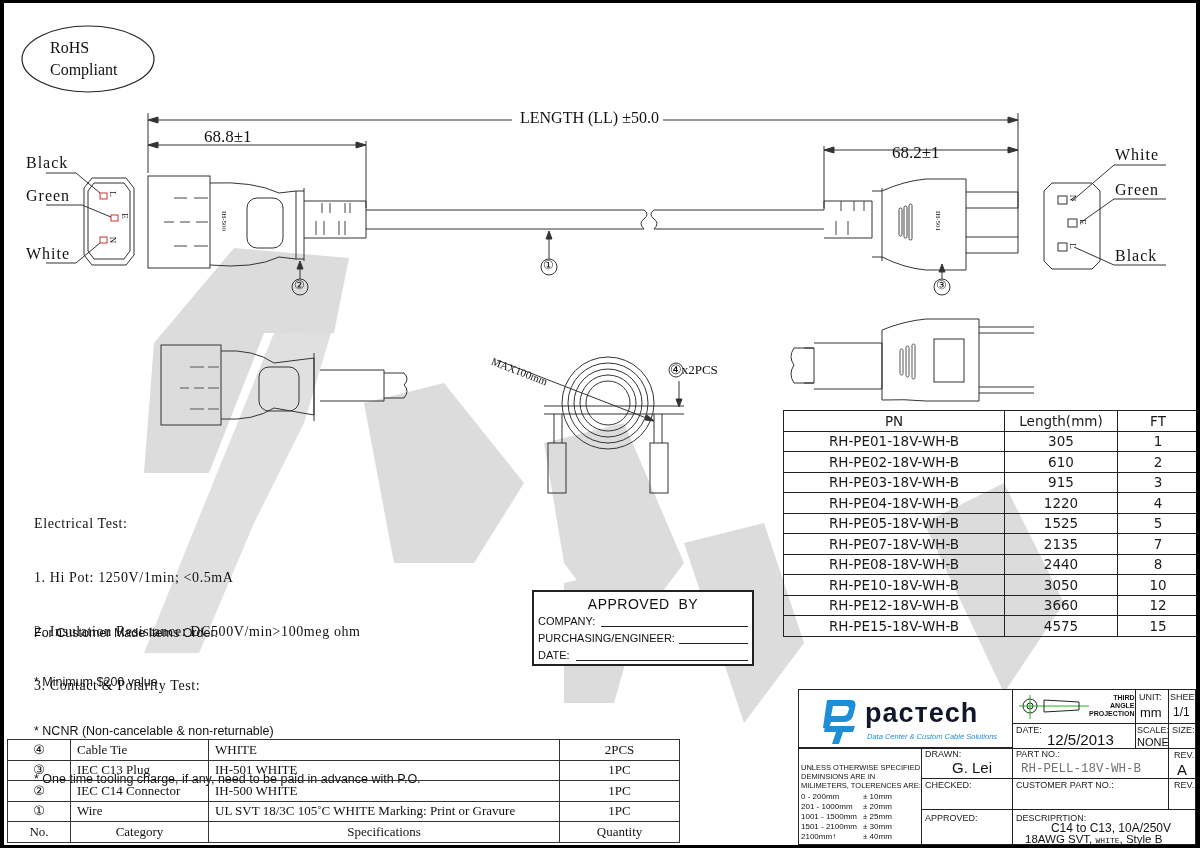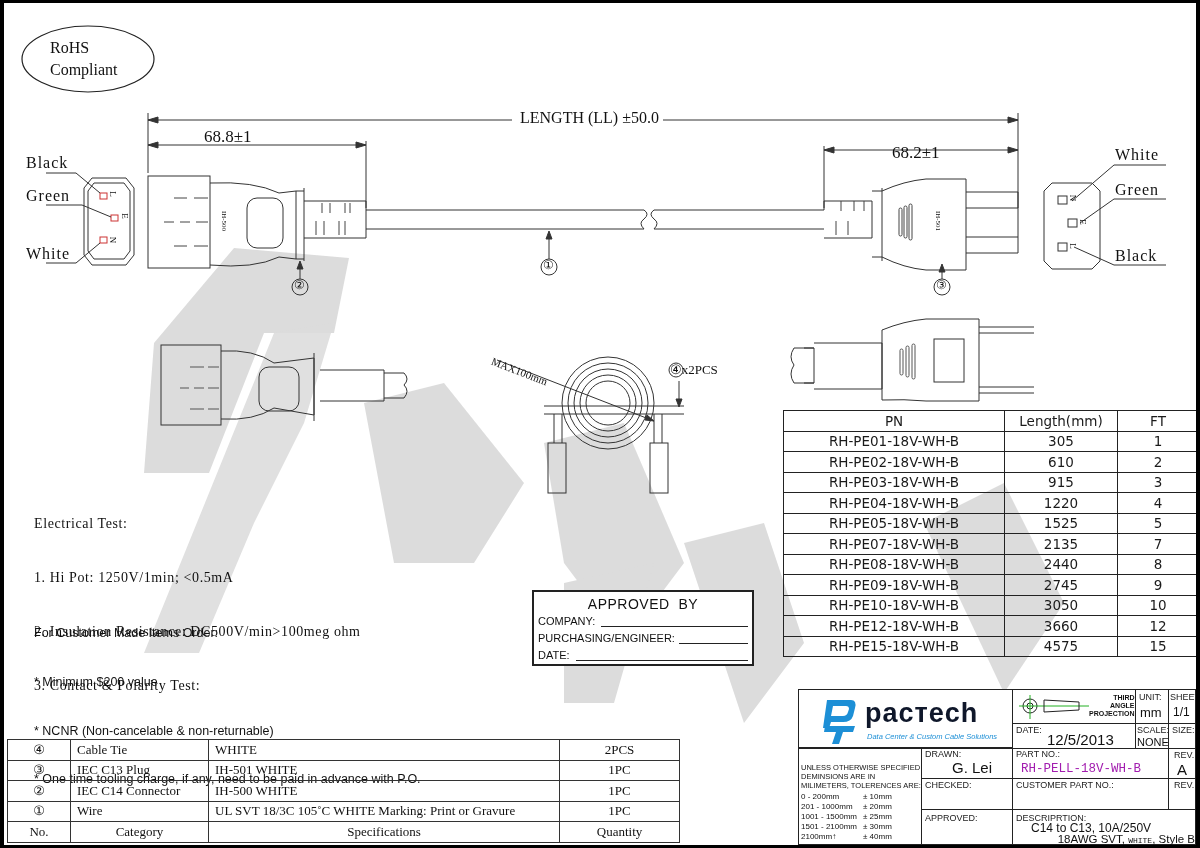--- a/index.html
+++ b/index.html
@@ -293,25 +293,20 @@
           <td>RH-PE07-18V-WH-B</td>
           <td>2135</td>
           <td>7</td>
         </tr>
     <tr>
           <td>RH-PE08-18V-WH-B</td>
           <td>2440</td>
           <td>8</td>
         </tr>
     <tr>
-          <td>RH-PE09-18V-WH-B</td>
-          <td>2745</td>
-          <td>9</td>
-        </tr>
-    <tr>
           <td>RH-PE10-18V-WH-B</td>
           <td>3050</td>
           <td>10</td>
         </tr>
     <tr>
           <td>RH-PE12-18V-WH-B</td>
           <td>3660</td>
           <td>12</td>
         </tr>
     <tr>
@@ -432,34 +427,34 @@
   </div>
   <div class="tb" style="left:917px;top:775px;width:92px;height:32px">
     <div class="tb-label" style="left:3px;top:1px">CHECKED:</div>
   </div>
   <div class="tb" style="left:917px;top:806px;width:92px;height:36px">
     <div class="tb-label" style="left:3px;top:3px">APPROVED:</div>
   </div>
 
   <div class="tb" style="left:1008px;top:745px;width:157px;height:31px">
     <div class="tb-label" style="left:3px;top:0px">PART NO.:</div>
-    <div class="abs mono" style="left:8px;top:13px;font-size:12.5px;color:#a21caf">RH-PELL-18V-WH-B</div>
+    <div class="abs mono" style="left:8px;top:13px;font-size:12.5px;color:#737373">RH-PELL-18V-WH-B</div>
   </div>
   <div class="tb" style="left:1164px;top:745px;width:28px;height:31px">
     <div class="tb-label" style="left:5px;top:1px">REV.</div>
     <div class="abs sans" style="left:8px;top:12px;font-size:15px">A</div>
   </div>
   <div class="tb" style="left:1008px;top:775px;width:157px;height:32px">
     <div class="tb-label" style="left:3px;top:1px">CUSTOMER PART NO.:</div>
   </div>
   <div class="tb" style="left:1164px;top:775px;width:28px;height:32px">
     <div class="tb-label" style="left:5px;top:1px">REV.</div>
   </div>
   <div class="tb" style="left:1008px;top:806px;width:199px;height:36px">
     <div class="tb-label" style="left:3px;top:3px">DESCRIPRTION:</div>
-    <div class="abs sans" style="left:18px;top:11px;font-size:12px;width:160px;text-align:left">C14 to C13, 10A/250V</div>
-    <div class="abs sans" style="left:12px;top:23px;font-size:11.5px;width:170px;text-align:right;white-space:nowrap">
+    <div class="abs sans" style="left:18px;top:11px;font-size:12px;width:160px;text-align:center">C14 to C13, 10A/250V</div>
+    <div class="abs sans" style="left:12px;top:23px;font-size:11.5px;width:170px;text-align:left;white-space:nowrap">
       <span>18AWG SVT,</span>
       <span class="mono" style="font-size:8px">WHITE</span><span>, Style B</span>
     </div>
   </div>
 
 </div>
 
 </body></html>

